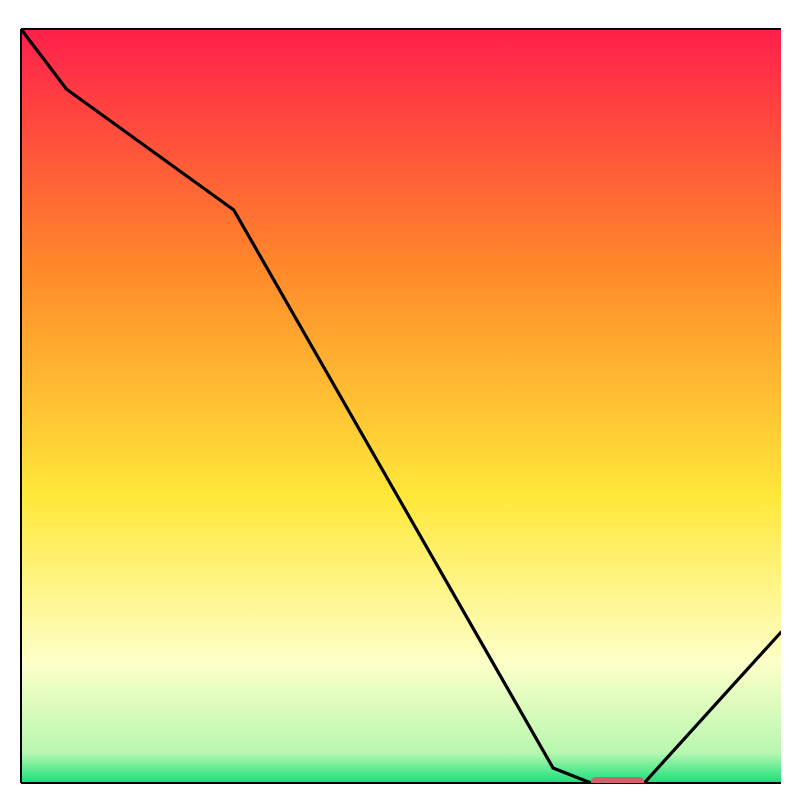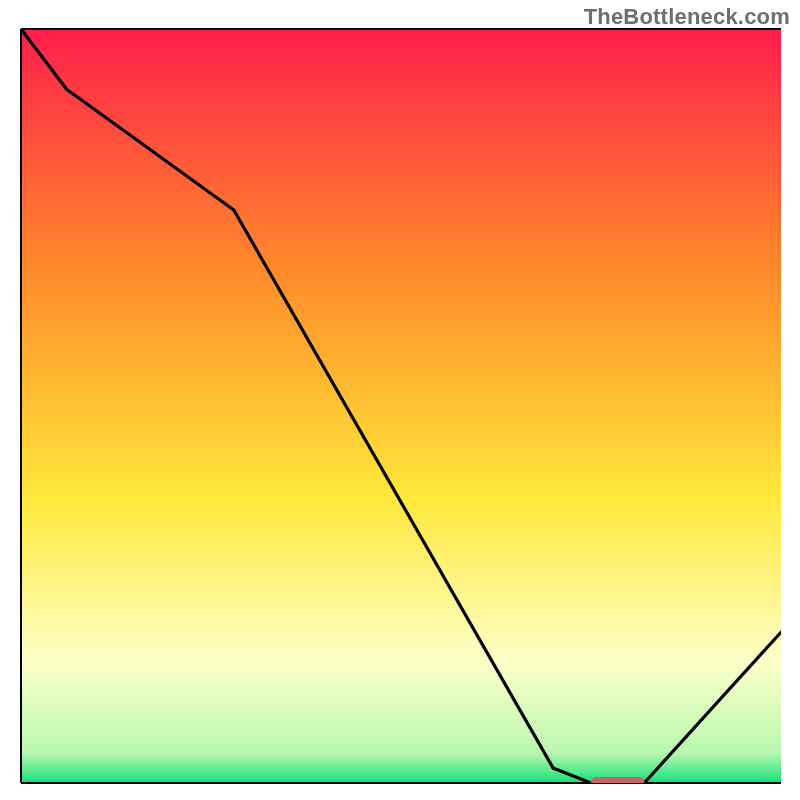--- a/index.html
+++ b/index.html
@@ -55,14 +55,13 @@
     <path d="M 21 29 L 21 783" stroke="#000" stroke-width="2" fill="none"></path>
     <path d="M 21 783 L 781 783" stroke="#000" stroke-width="2" fill="none"></path>
 
     <g clip-path="url(#plot-clip)">
       <path id="curve-path" d="M 21.0 29.0 L 66.6 89.3 L 233.8 210.0 L 553.0 767.9 L 591.0 783.0 L 644.2 783.0 L 781.0 632.2" stroke="#000" stroke-width="3.2" fill="none" stroke-linejoin="round" stroke-linecap="round"></path>
 
       <rect id="marker-rect" x="591.0" y="777.0" width="53.2" height="12" rx="5" ry="5" fill="#c9646b"></rect>
     </g>
   </svg>
 
-  <div class="watermark">TheBottleneck.com</div>
 </div>
 
 </body></html>

